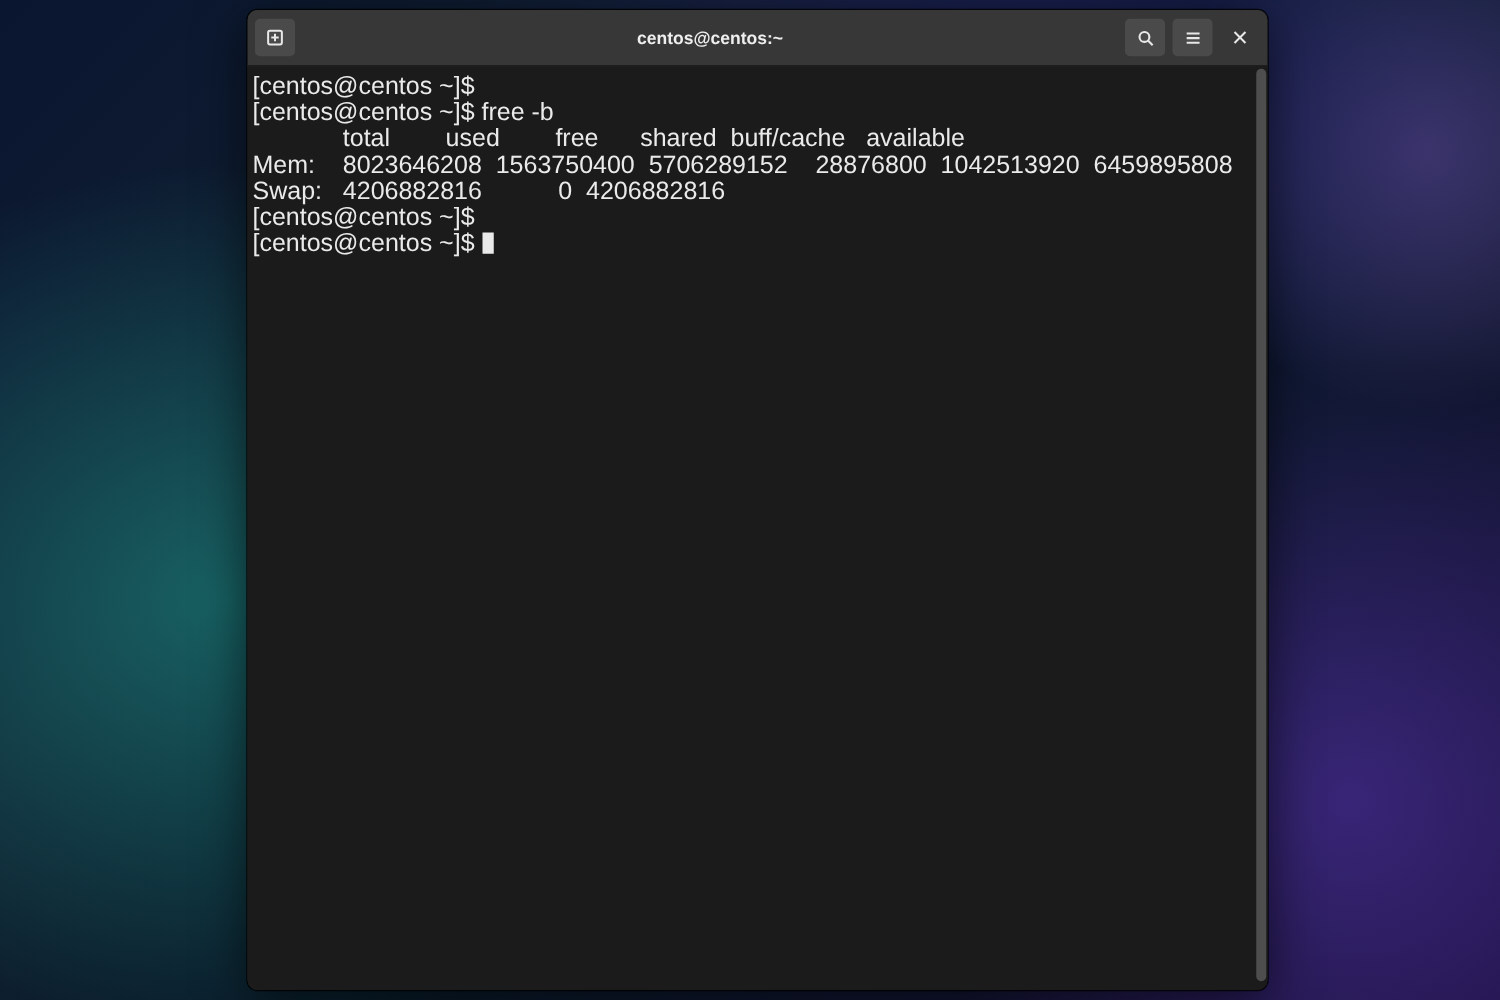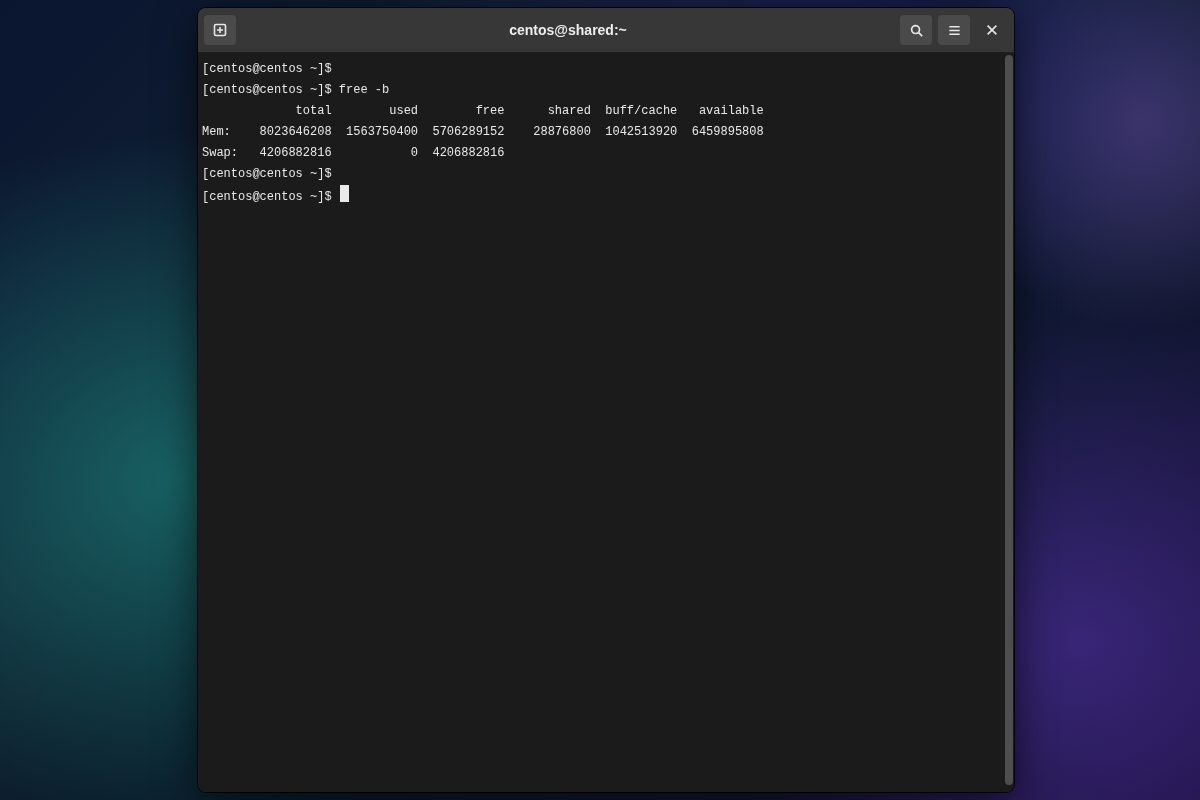--- a/index.html
+++ b/index.html
@@ -71,22 +71,22 @@
     position: relative;
   }
   .terminal {
     flex: 1;
     padding: 6px 4px 6px 4px;
     color: #eaeaea;
     overflow: hidden;
   }
   pre.term {
     margin: 0;
-    font-family: Liberation Mono, monospace;
-    font-size: 12px;
+    font-family: Liberation Sans, sans-serif;
+    font-size: 20px;
     line-height: 21px;
     letter-spacing: 0px;
     white-space: pre;
     color: #eaeaea;
   }
   .scrollbar {
     width: 10px;
     background: #1b1b1b;
     position: relative;
   }
@@ -119,21 +119,21 @@
       <div class="tb-btn">
         <span>
           <svg width="16" height="16" viewBox="0 0 16 16" fill="none" stroke="#e8e8e8" stroke-width="1.6">
             <rect x="2.5" y="2.5" width="11" height="11" rx="1.5"></rect>
             <line x1="8" y1="5" x2="8" y2="11"></line>
             <line x1="5" y1="8" x2="11" y2="8"></line>
           </svg>
         </span>
       </div>
 
-      <div class="tb-title">centos@shared:~</div>
+      <div class="tb-title">centos@centos:~</div>
 
       <div class="tb-right">
         <div class="tb-btn">
           <span>
             <svg width="15" height="15" viewBox="0 0 16 16" fill="none" stroke="#e8e8e8" stroke-width="1.8">
               <circle cx="7" cy="7" r="4.2"></circle>
               <line x1="10.2" y1="10.2" x2="14" y2="14"></line>
             </svg>
           </span>
         </div>

